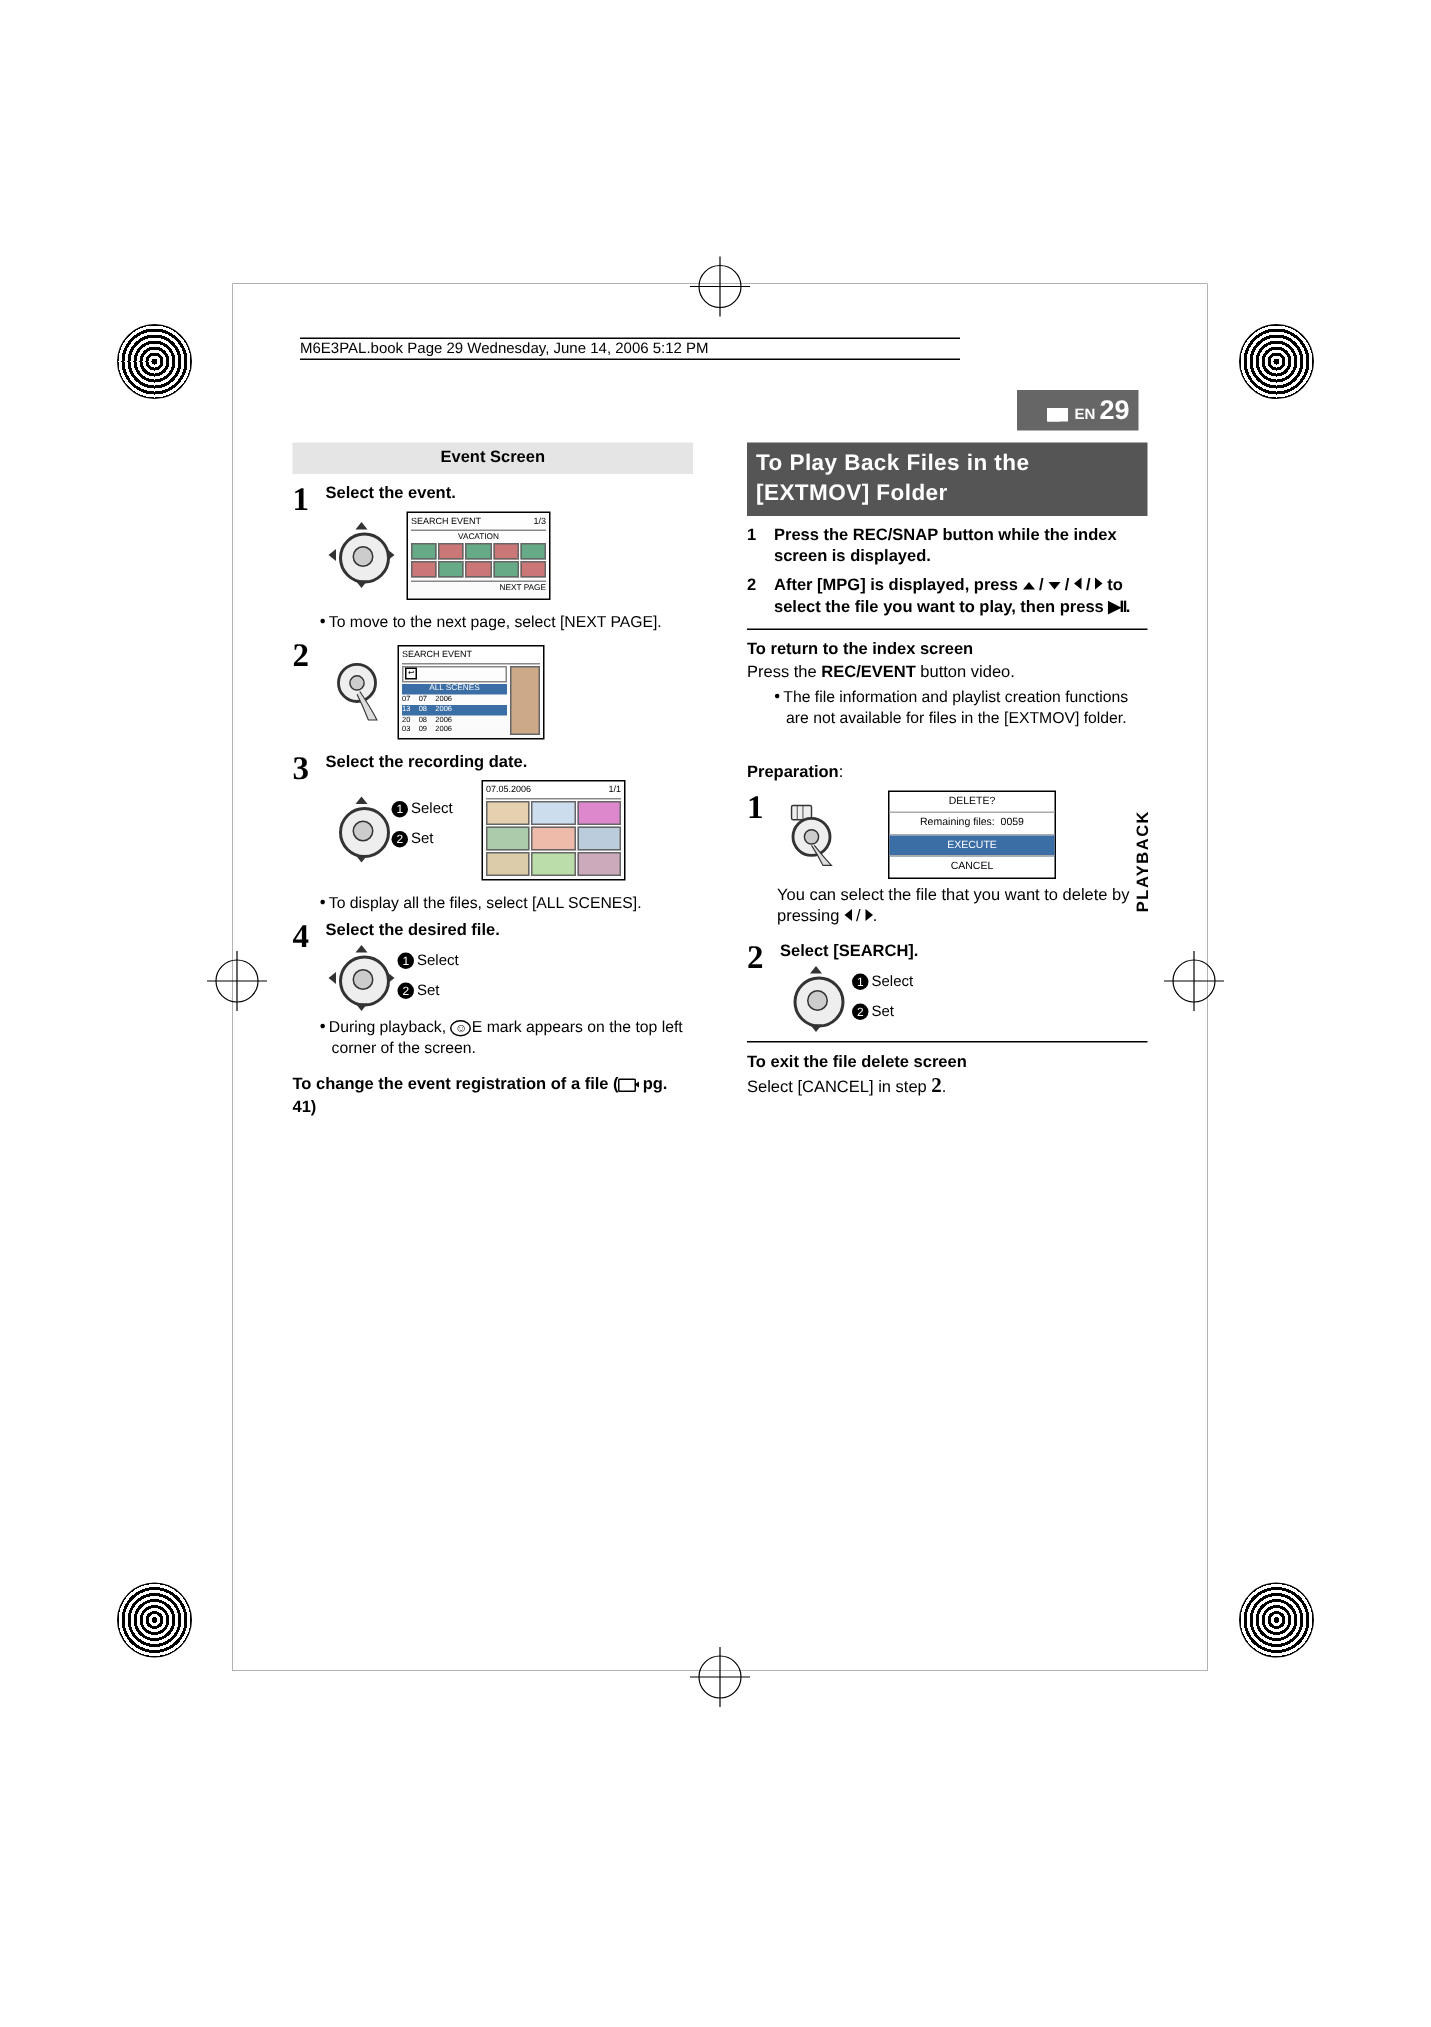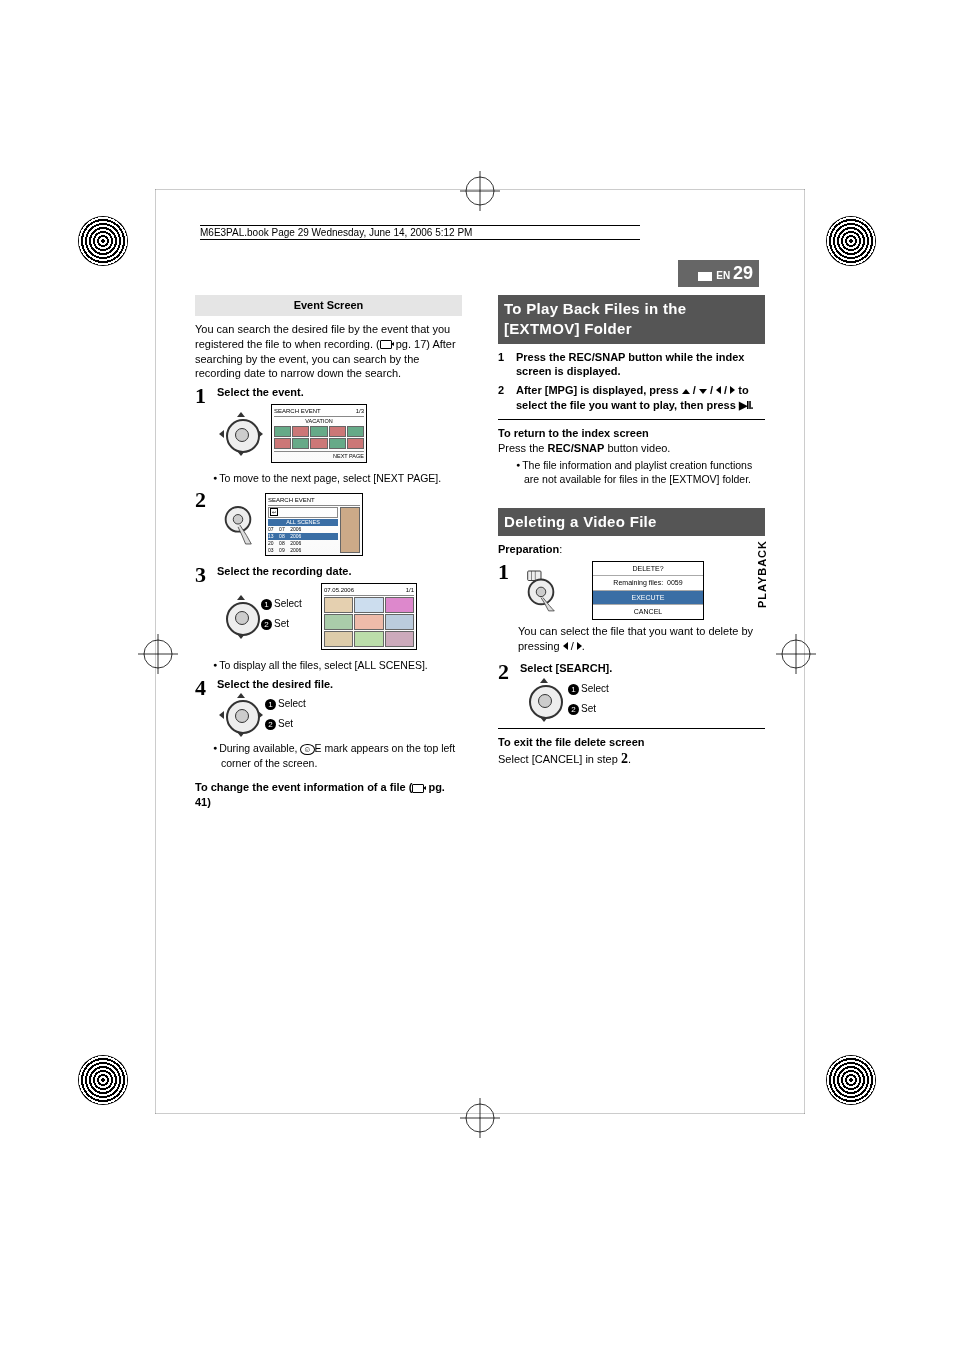--- a/index.html
+++ b/index.html
@@ -238,23 +238,20 @@
   <span class="num">29</span>
 </div>
 
 <div class="side-label">PLAYBACK</div>
 
 <div class="page">
   <div class="columns">
 
     <div class="col">
       <div class="box-heading">Event Screen</div>
-      <div>
-        <span>You can search the desired file by the event that you registered the file to when recording. (</span><span class="ref-icon"></span><span> pg. 17) After searching by the event, you can search by the recording date to narrow down the search.</span>
-      </div>
 
       <div class="step-row">
         <div class="big-num">1</div>
         <div style="flex:1">
           <div class="bold">Select the event.</div>
           <div class="inline-flex">
             <div class="dpad">
               <div class="dpad-ring"></div>
                 <div class="dpad-center"></div>
               <div class="dpad-arrow up"></div>
@@ -367,25 +364,25 @@
                 <div class="dpad-arrow down"></div>
               <div class="dpad-arrow left"></div>
                 <div class="dpad-arrow right"></div>
             </div>
             <div style="position:absolute;left:48px;top:6px;font-size:10px;"><span class="label-num">1</span><span>Select</span></div>
             <div style="position:absolute;left:48px;top:26px;font-size:10px;"><span class="label-num">2</span><span>Set</span></div>
           </div>
         </div>
       </div>
       <div class="bullet">
-        <span>During available, </span><span style="border:0.6px solid #000;border-radius:50%;padding:0 2px;font-size:8px;">☺</span><span>E</span><span> mark appears on the top left corner of the screen.</span>
+        <span>During playback, </span><span style="border:0.6px solid #000;border-radius:50%;padding:0 2px;font-size:8px;">☺</span><span>E</span><span> mark appears on the top left corner of the screen.</span>
       </div>
 
       <div class="bold" style="margin-top:10px;">
-        <span>To change the event information of a file (</span><span class="ref-icon"></span><span> pg. 41)</span>
+        <span>To change the event registration of a file (</span><span class="ref-icon"></span><span> pg. 41)</span>
       </div>
     </div>
 
     <div class="col">
       <div class="section-bar">To Play Back Files in the [EXTMOV] Folder</div>
       <div class="step-row">
         <div class="small-list-num bold">1</div>
         <div class="bold" style="flex:1">Press the REC/SNAP button while the index screen is displayed.</div>
       </div>
       <div class="step-row">
@@ -394,26 +391,25 @@
           <span>After [MPG] is displayed, press </span>
           <span class="caret-up"></span> / <span class="caret-down"></span> /
           <span class="caret-left"></span> / <span class="caret-right"></span>
           <span> to select the file you want to play, then press </span>
           <span class="play-pause">▶II</span>.
         </div>
       </div>
       <div class="hr"></div>
       <div class="bold">To return to the index screen</div>
       <div>
-        <span>Press the </span><span class="bold">REC/SNAP</span><span> button video.</span>
+        <span>Press the </span><span class="bold">REC/EVENT</span><span> button video.</span>
       </div>
       <div class="bullet">The file information and playlist creation functions are not available for files in the [EXTMOV] folder.</div>
 
       <div style="height:18px;"></div>
-      <div class="section-bar">Deleting a Video File</div>
       <div>
         <span class="bold">Preparation</span><span>:</span><br>
       </div>
 
       <div class="step-row">
         <div class="big-num">1</div>
         <div class="inline-flex" style="flex:1">
           <div class="finger">
             <svg viewBox="0 0 40 44">
                 <rect x="6" y="2" width="14" height="10" rx="1" fill="#eee" stroke="#333" stroke-width="1"></rect>

